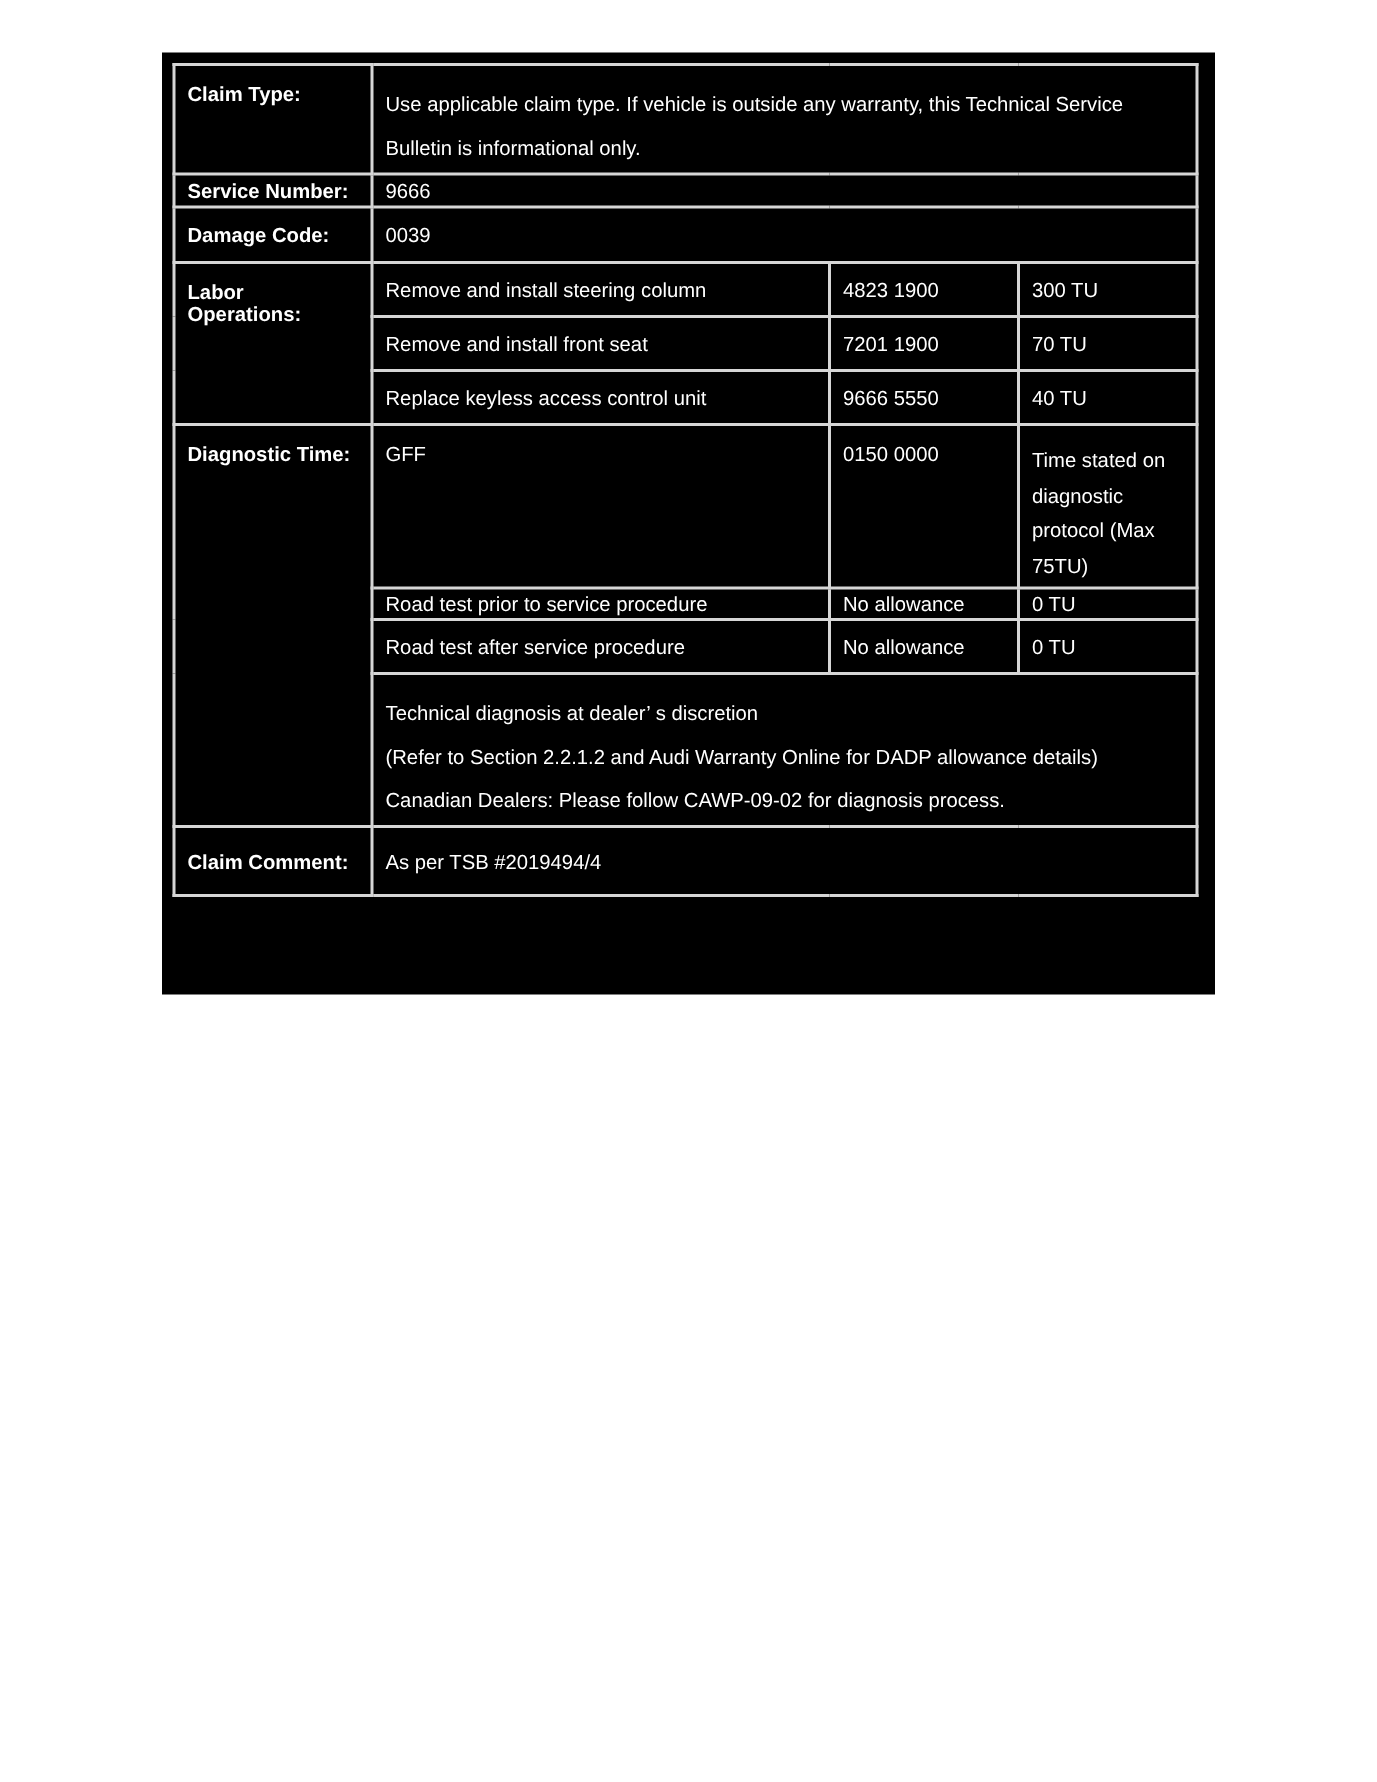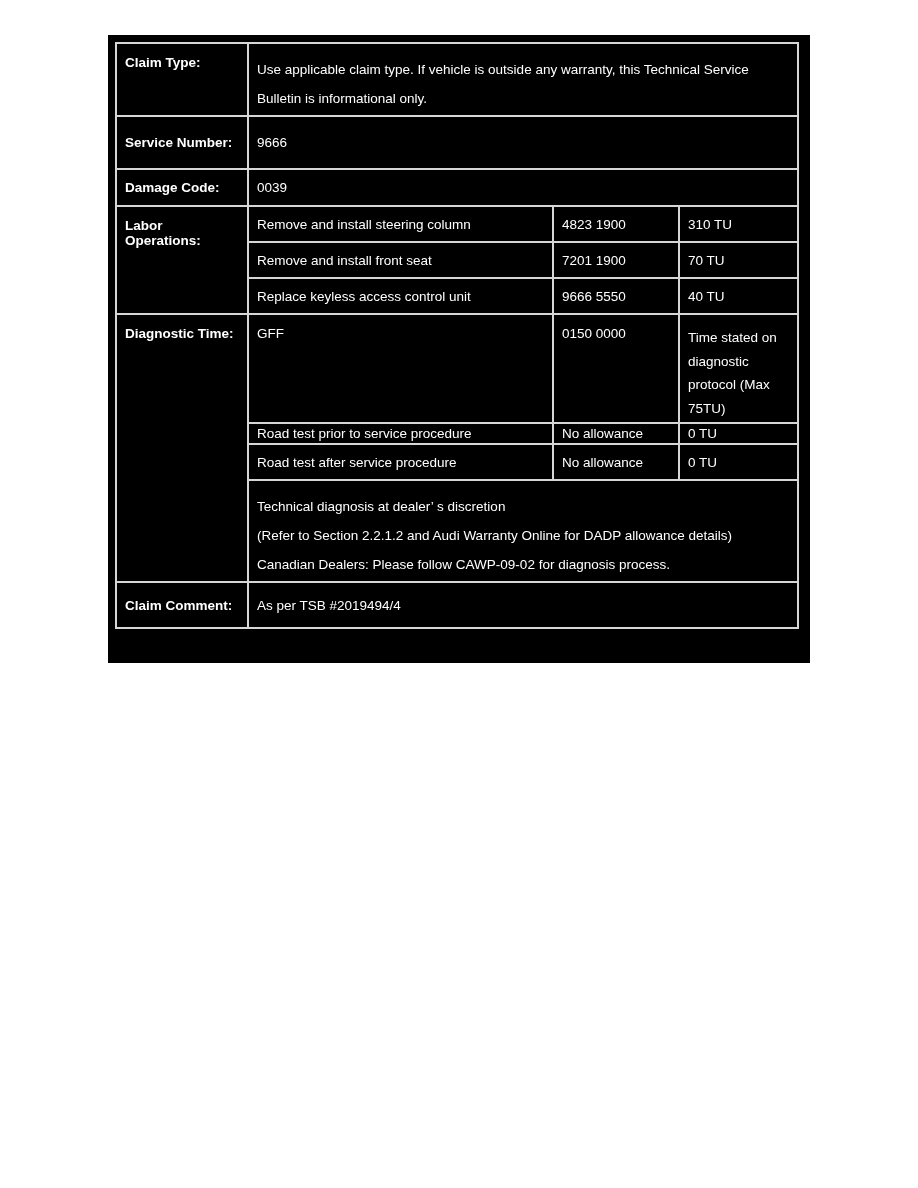--- a/index.html
+++ b/index.html
@@ -28,21 +28,21 @@
   table.claim td{
     border:2px solid var(--border-inner);
     padding:2px 8px;vertical-align:middle;
     overflow:hidden;
   }
   table.claim td.label{font-weight:bold;}
   table.claim td.top{vertical-align:top;padding-top:11px;}
   .mline{line-height:29px;}
   .wraptight{line-height:23.5px;}
   .note-line{line-height:29px;}
-  tr.r1{height:60px;padding-left:36px;} tr.r2{height:53px;} tr.r3{height:37px;}
+  tr.r1{height:60px;padding-left:36px;} tr.r2{height:22px;} tr.r3{height:37px;}
   tr.r4{height:36px;} tr.r5{height:36px;} tr.r6{height:36px;margin-left:44px;}
   tr.r7{height:109px;} tr.r8{height:20px;} tr.r9{height:36px;}
   tr.r10{height:98px;} tr.r11{height:46px;}
 
   .footer{
     margin:10px 0 0 4px;width:690px;
     font-size:13.5px;line-height:29px;color:var(--text);
   }
   .footer em{font-style:italic;}
 </style>
@@ -73,21 +73,21 @@
 
       <tr class="r3">
         <td class="label">Damage Code:</td>
         <td colspan="3">0039</td>
       </tr>
 
       <tr class="r4">
         <td rowspan="3" class="label top">Labor Operations:</td>
         <td>Remove and install steering column</td>
         <td>4823 1900</td>
-        <td>310 TU</td>
+        <td>300 TU</td>
       </tr>
       <tr class="r5">
         <td>Remove and install front seat</td>
         <td>7201 1900</td>
         <td>70 TU</td>
       </tr>
       <tr class="r6">
         <td>Replace keyless access control unit</td>
         <td>9666 5550</td>
         <td>40 TU</td>

